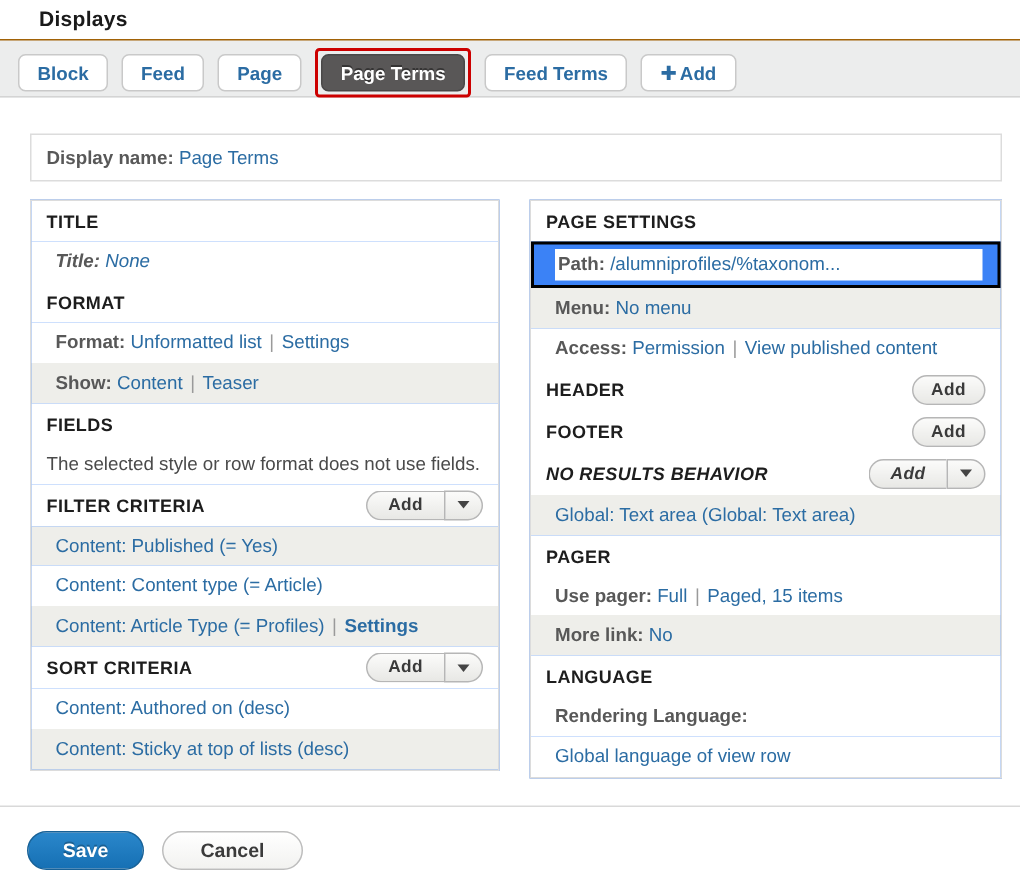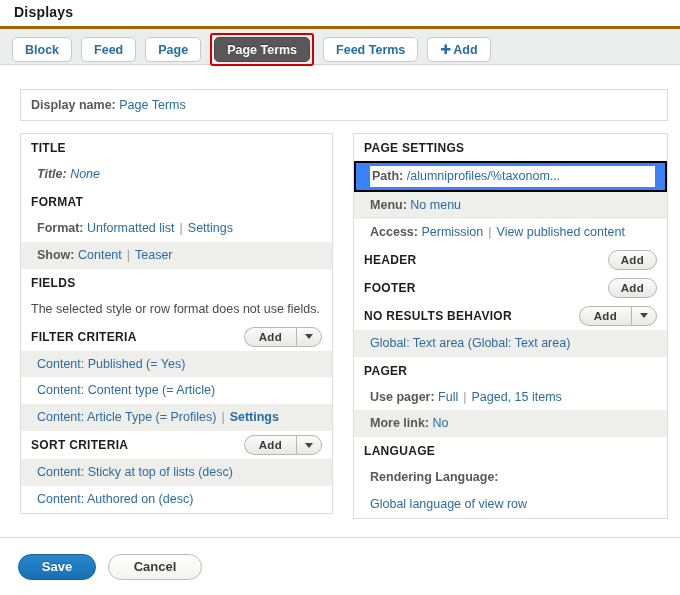--- a/index.html
+++ b/index.html
@@ -15,29 +15,29 @@
     width: 680px; height: 595px;
     overflow: hidden;
     background: #ffffff;
   }
 
   
   .page-title {
     font-size: 14px;
     font-weight: bold;
     color: #1a1a1a;
-    padding: 4px 0 6px 14px;
+    padding: 4px 0 6px 26px;
     letter-spacing: .2px;
   }
 
   
   .tabbar {
     position: relative;
     background: #eceded;
-    border-top: 3px solid #a16207;
+    border-top: 1px solid #a16207;
     border-bottom: 1px solid #d4d4d4;
     height: 39px;
     padding: 6px 0 0 12px;
     display: flex;
     align-items: center;
     gap: 9px;
   }
   .tab {
     display: inline-flex;
     align-items: center;
@@ -106,21 +106,21 @@
     font-size: 12px;
     font-weight: bold;
     color: #1d1d1d;
     letter-spacing: .3px;
     padding: 7px 10px 6px 10px;
     display: flex;
     align-items: center;
     justify-content: space-between;
     background: #ffffff;
   }
-  .bucket-title.italic { }
+  .bucket-title.italic { font-style: italic; }
   .bucket-title.has-btn { padding-top: 4px; padding-bottom: 4px; }
 
   .row {
     font-size: 12.5px;
     padding: 5px 10px 5px 16px;
     color: #2b6ca3;
     line-height: 1.35;
     background: #ffffff;
   }
   .row.alt { background: #eeeeea; }
@@ -280,22 +280,22 @@
           <div class="row alt"><span class="lnk">Content: Article Type (= Profiles)</span><span class="sep">|</span><span class="lnk bold">Settings</span></div>
           <div class="bucket-title has-btn">
             <span>SORT CRITERIA</span>
             <span class="btn-group">
               <span class="btn-add">Add</span>
               <span class="btn-caret">
                 <span class="caret"></span>
               </span>
             </span>
           </div>
+          <div class="row"><span class="lnk">Content: Authored on (desc)</span></div>
           <div class="row alt"><span class="lnk">Content: Sticky at top of lists (desc)</span></div>
-          <div class="row"><span class="lnk">Content: Authored on (desc)</span></div>
         </div>
     </div>
     <div class="col right">
       <div class="panel" id="right-panel">
           <div class="bucket-title">
             <span>PAGE SETTINGS</span>
           </div>
           <div class="row-hl">
             <div class="row" style="padding: 2px 0px 2px 2px;"><span class="lbl">Path:</span> <span class="lnk">/alumniprofiles/%taxonom...</span></div>
           </div>

